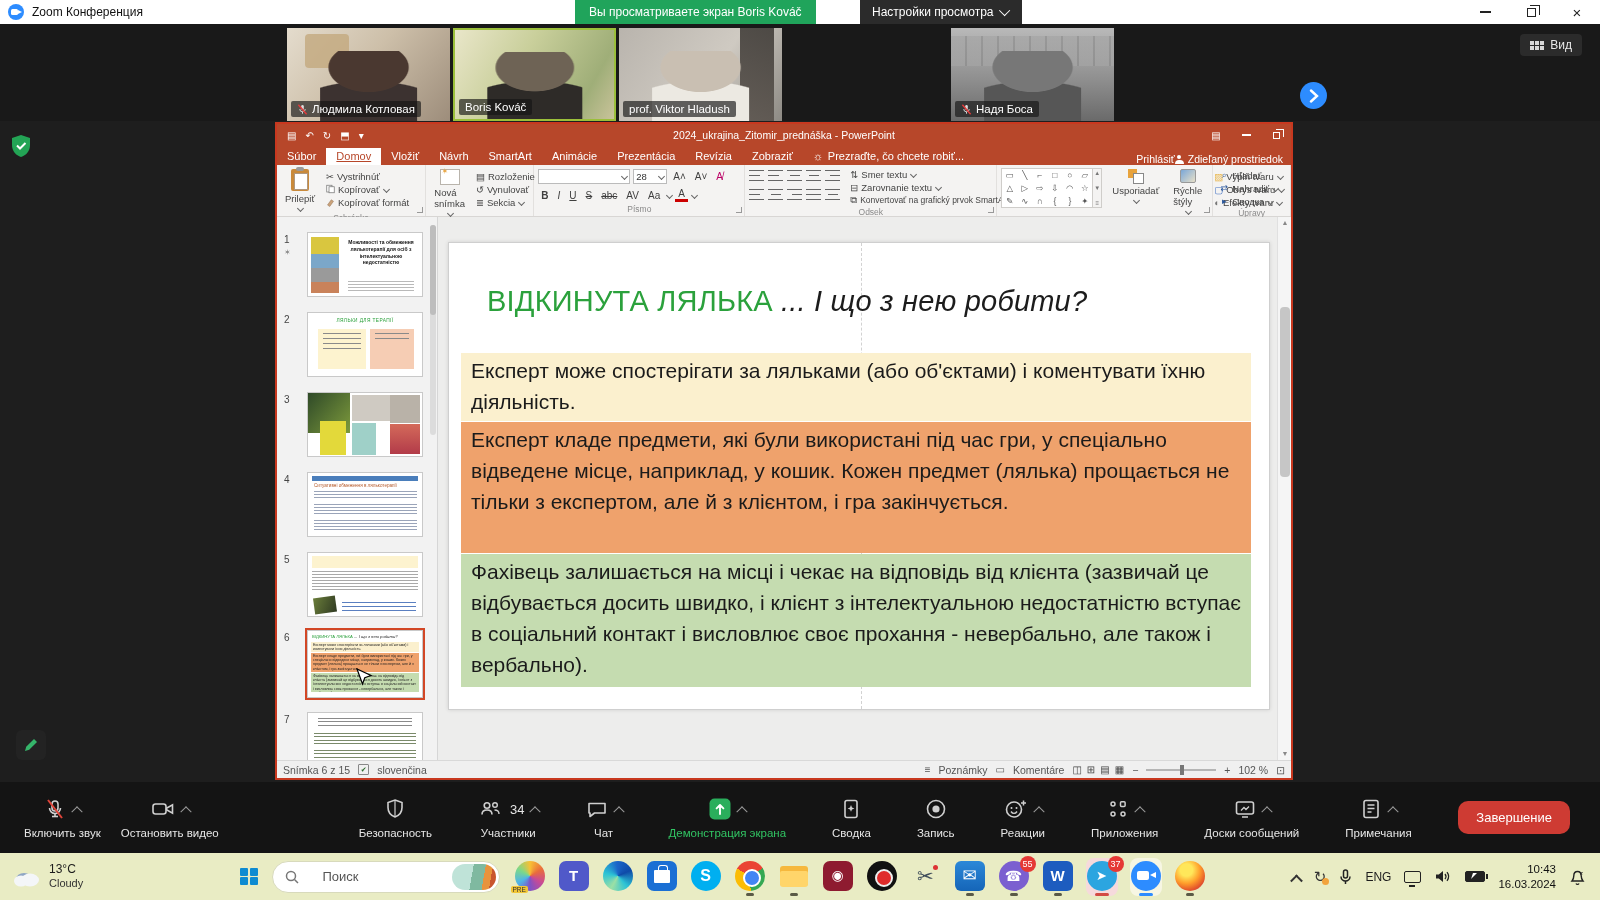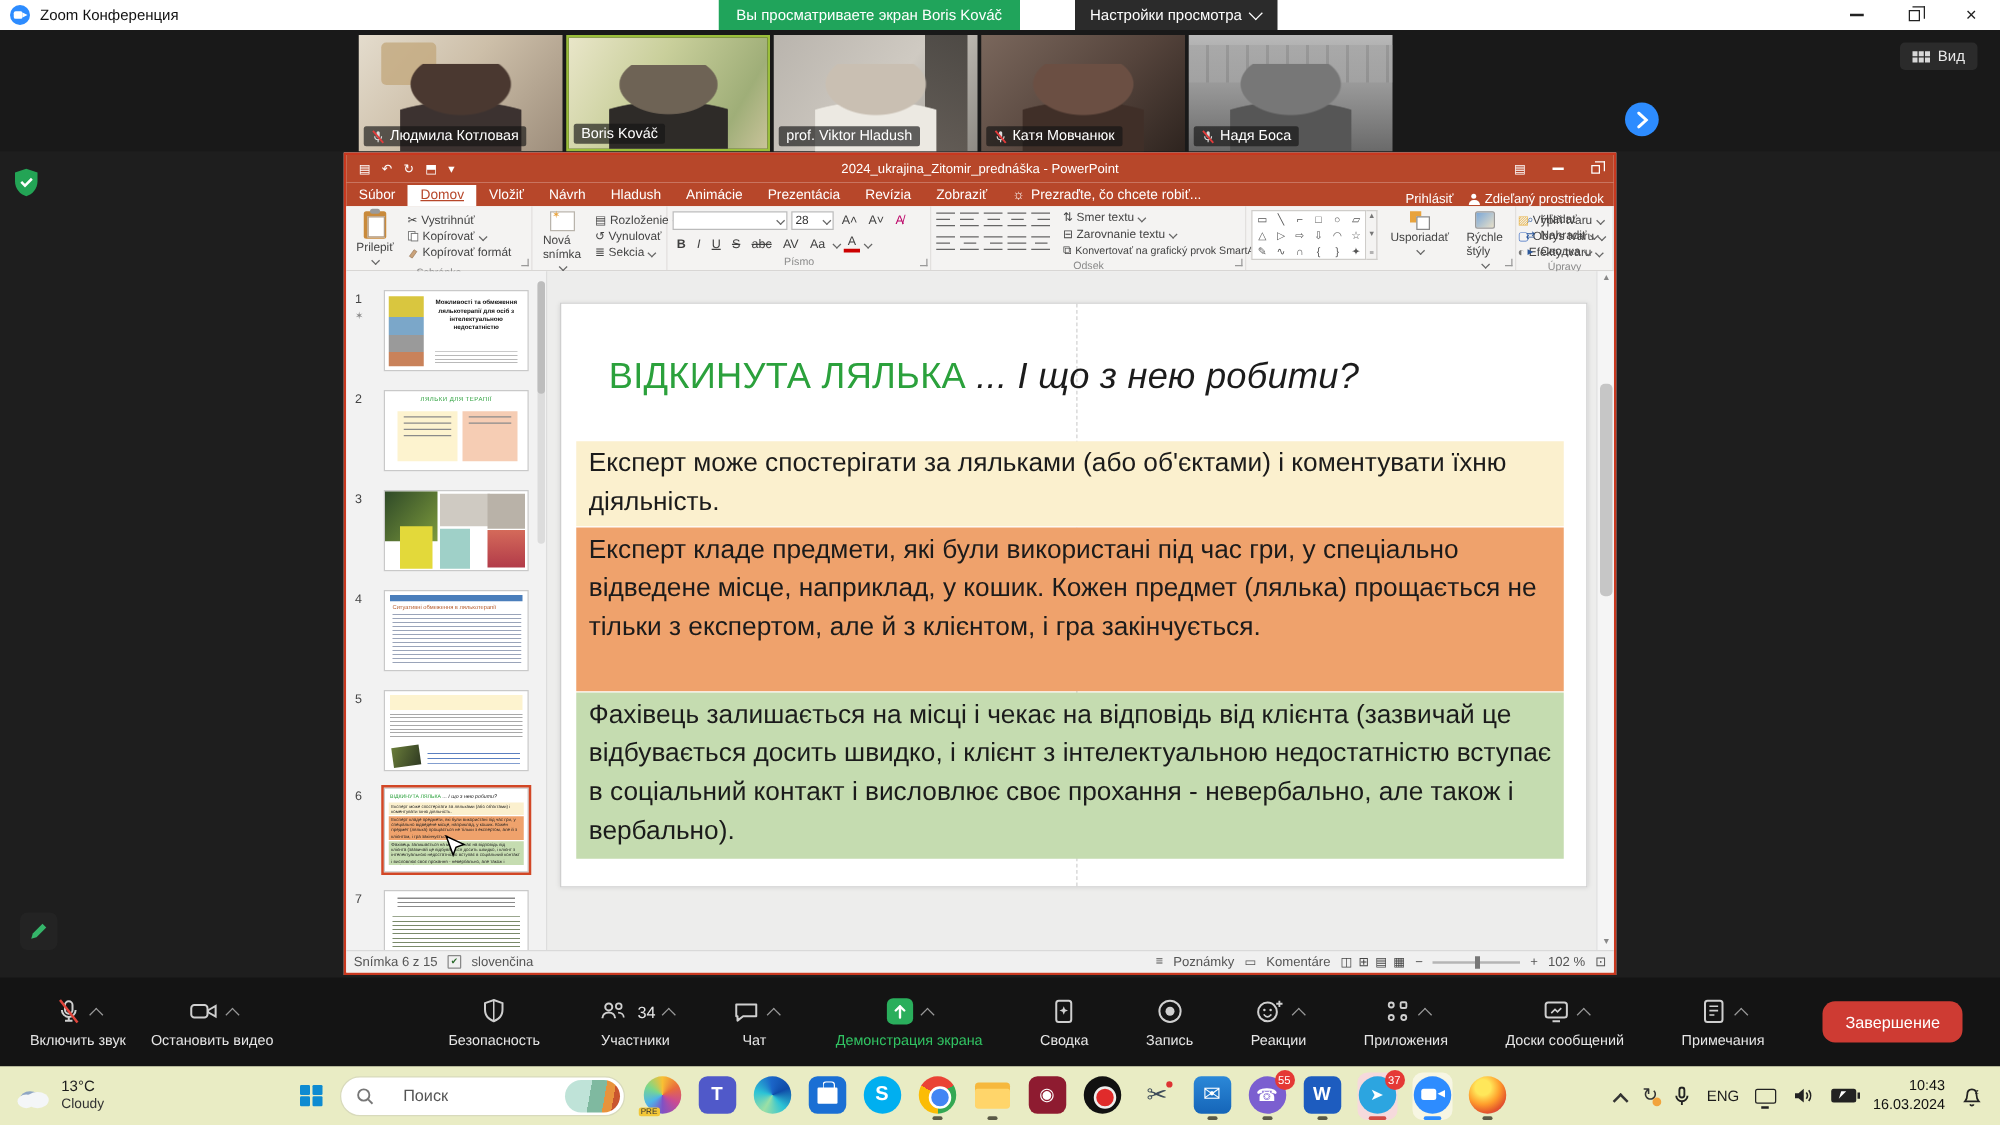--- a/index.html
+++ b/index.html
@@ -56,21 +56,21 @@
   .ppt-wbtns{margin-left:auto;display:flex;gap:0;}
   .ppt-wbtn{width:30px;height:22px;display:flex;align-items:center;justify-content:center;color:#fff;font-size:10px;}
   .ppt-wbtn .ic-min{background:#fff;width:9px;height:1.4px;}
   .ppt-wbtn .ic-rest{border-color:#fff;width:7px;height:7px;}
   .ppt-wbtn .ic-rest::before{border-color:#fff;width:7px;height:7px;}
   .ppt-tabs{height:19px;background:var(--ppt-orange);display:flex;align-items:flex-end;font-size:11px;color:#fff;}
   .tab{padding:2px 10px 3px;cursor:default;}
   .tab.active{background:#fff;color:var(--ppt-orange);text-decoration:underline;}
   .tellme{display:flex;align-items:center;gap:5px;padding:2px 10px 3px;font-size:11px;}
   .sun{color:#fff;font-size:11px;}
-  .tabs-right{margin-left:auto;display:flex;align-items:center;gap:12px;padding-right:8px;font-size:10.5px;}
+  .tabs-right{margin-left:auto;display:flex;align-items:center;padding-right:8px;font-size:10.5px;}
   .person-ic{display:inline-block;width:9px;height:9px;position:relative;}
   .person-ic::before{content:"";position:absolute;left:2.5px;top:0;width:4px;height:4px;border-radius:50%;background:#fff;}
   .person-ic::after{content:"";position:absolute;left:0;bottom:0;width:9px;height:4px;border-radius:4px 4px 0 0;background:#fff;}
 
   .ribbon{height:52px;background:#f4f3f2;border-bottom:1px solid #d8d6d4;display:flex;font-size:9.5px;color:#444;}
   .grp{border-right:1px solid #e2e0de;display:flex;flex-direction:column;padding:3px 4px 0;position:relative;}
   .grp-label{margin-top:auto;text-align:center;font-size:8.5px;color:#8a8a8a;padding:1px 0 2px;}
   .launcher{position:absolute;right:2px;bottom:3px;width:6px;height:6px;border-right:1px solid #999;border-bottom:1px solid #999;}
   .grp-body{display:flex;gap:5px;align-items:flex-start;}
   .bigbtn{display:flex;flex-direction:column;align-items:center;gap:2px;padding:1px 4px;font-size:9.5px;}
@@ -283,31 +283,20 @@
     <div class="vthumb vt1">
       <div class="vlabel">
           <span>Boris Kováč</span>
         </div>
     </div>
     <div class="vthumb vt2">
       <div class="vlabel">
           <span>prof. Viktor Hladush</span>
         </div>
     </div>
-    <div class="vthumb vt3">
-      <div class="vlabel">
-          <svg class="micmut" width="11" height="11" viewBox="0 0 12 12">
-            <rect x="4.6" y="1" width="2.8" height="5.6" rx="1.4" fill="#ddd"></rect>
-            <path d="M3 5.5a3 3 0 0 0 6 0" stroke="#ddd" fill="none"></path>
-            <line x1="6" y1="8.5" x2="6" y2="10.6" stroke="#ddd"></line>
-            <line x1="1.5" y1="0.8" x2="10.5" y2="11.2" stroke="#e23b3b" stroke-width="1.6"></line>
-          </svg>
-          <span>Катя Мовчанюк</span>
-        </div>
-    </div>
     <div class="vthumb vt4">
       <div class="vlabel">
           <svg class="micmut" width="11" height="11" viewBox="0 0 12 12">
             <rect x="4.6" y="1" width="2.8" height="5.6" rx="1.4" fill="#ddd"></rect>
             <path d="M3 5.5a3 3 0 0 0 6 0" stroke="#ddd" fill="none"></path>
             <line x1="6" y1="8.5" x2="6" y2="10.6" stroke="#ddd"></line>
             <line x1="1.5" y1="0.8" x2="10.5" y2="11.2" stroke="#e23b3b" stroke-width="1.6"></line>
           </svg>
           <span>Надя Боса</span>
         </div>
@@ -362,21 +351,21 @@
             <span class="ic-rest"></span>
           </div>
       </div>
     </div>
 
     <div class="ppt-tabs">
       <span class="tab">Súbor</span>
       <span class="tab active">Domov</span>
       <span class="tab">Vložiť</span>
       <span class="tab">Návrh</span>
-      <span class="tab">Hladush</span>
+      <span class="tab">SmartArt</span>
       <span class="tab">Animácie</span>
       <span class="tab">Prezentácia</span>
       <span class="tab">Revízia</span>
       <span class="tab">Zobraziť</span>
       <span class="tellme">
           <span class="sun">☼</span>
           <span>Prezraďte, čo chcete robiť...</span>
         </span>
       <div class="tabs-right">
         <span>Prihlásiť</span>

